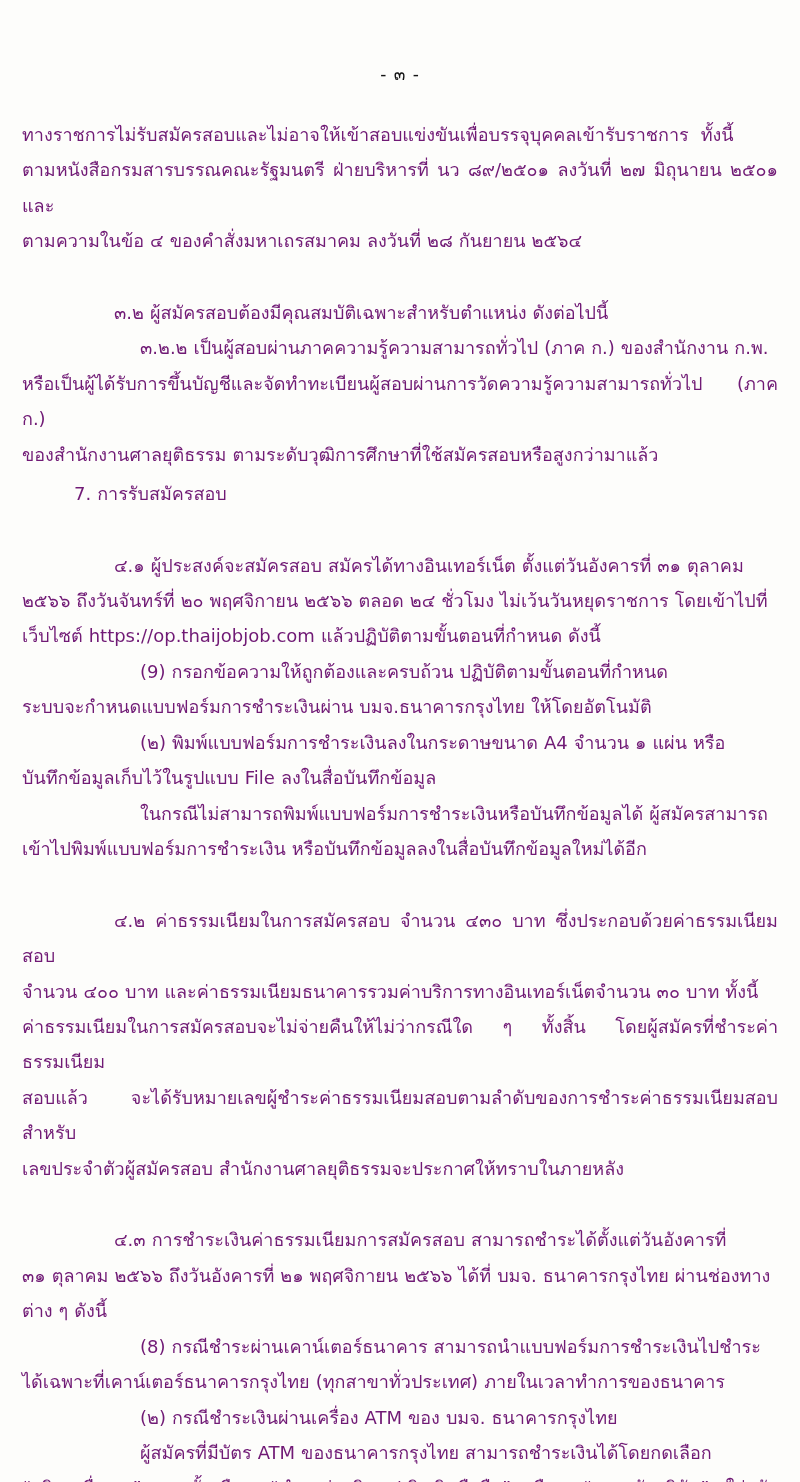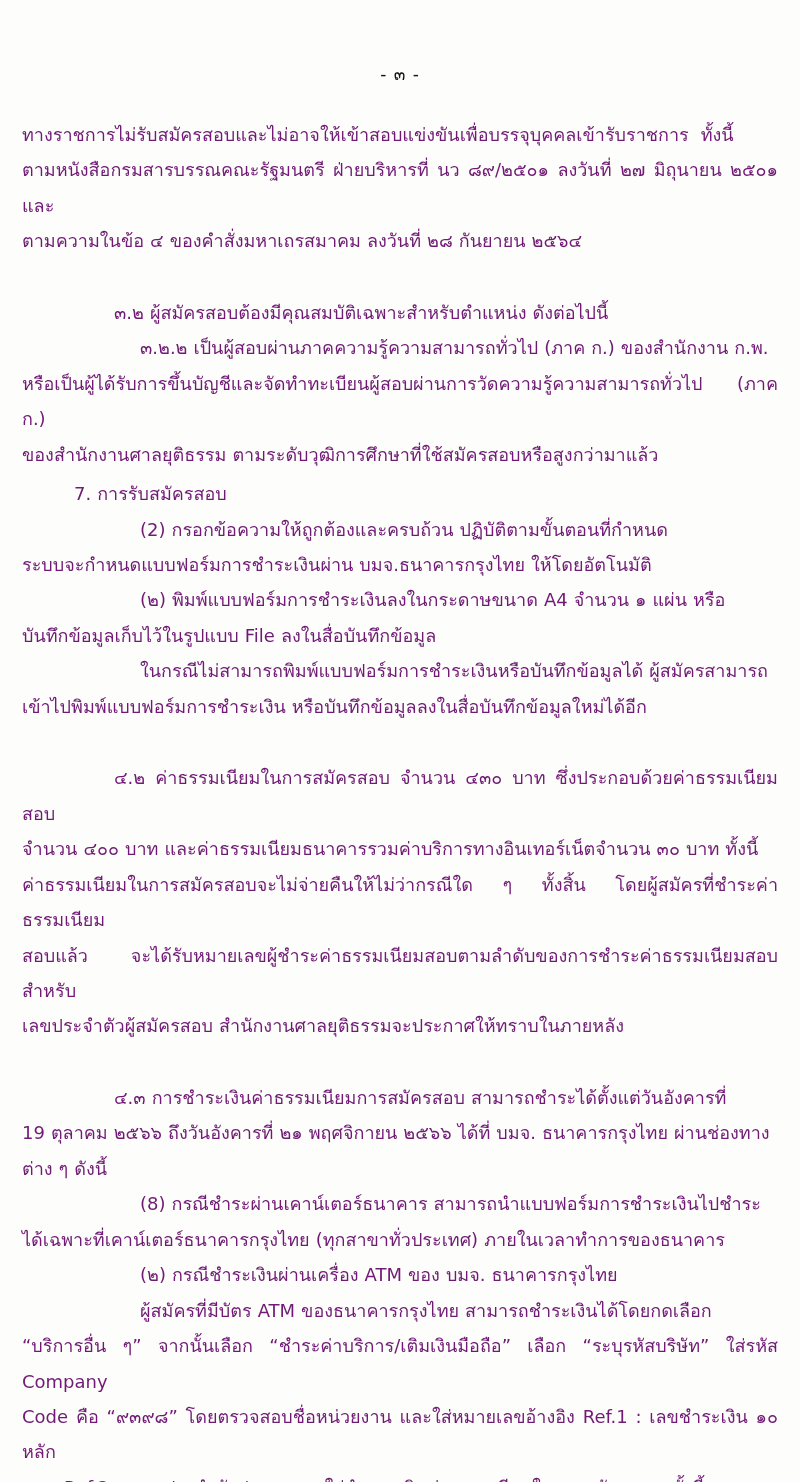--- a/index.html
+++ b/index.html
@@ -69,38 +69,41 @@
 
 
     <p class="p indent-3">๓.๒.๒ เป็นผู้สอบผ่านภาคความรู้ความสามารถทั่วไป (ภาค ก.) ของสำนักงาน ก.พ.
 หรือเป็นผู้ได้รับการขึ้นบัญชีและจัดทำทะเบียนผู้สอบผ่านการวัดความรู้ความสามารถทั่วไป (ภาค ก.)
 ของสำนักงานศาลยุติธรรม ตามระดับวุฒิการศึกษาที่ใช้สมัครสอบหรือสูงกว่ามาแล้ว</p>
 
     <div class="spacer-sm"></div>
 
     <p class="p indent-head">7. การรับสมัครสอบ</p>
 
+    <p class="p indent-2">๔.๑ ผู้ประสงค์จะสมัครสอบ สมัครได้ทางอินเทอร์เน็ต ตั้งแต่วันอังคารที่ ๓๑ ตุลาคม
+๒๕๖๖ ถึงวันจันทร์ที่ ๒๐ พฤศจิกายน ๒๕๖๖ ตลอด ๒๔ ชั่วโมง ไม่เว้นวันหยุดราชการ โดยเข้าไปที่
+เว็บไซต์ https://op.thaijobjob.com แล้วปฏิบัติตามขั้นตอนที่กำหนด ดังนี้</p>
 
-    <p class="p indent-3">(2) กรอกข้อความให้ถูกต้องและครบถ้วน ปฏิบัติตามขั้นตอนที่กำหนด
+    <p class="p indent-3">(9) กรอกข้อความให้ถูกต้องและครบถ้วน ปฏิบัติตามขั้นตอนที่กำหนด
 ระบบจะกำหนดแบบฟอร์มการชำระเงินผ่าน บมจ.ธนาคารกรุงไทย ให้โดยอัตโนมัติ</p>
 
     <p class="p indent-3">(๒) พิมพ์แบบฟอร์มการชำระเงินลงในกระดาษขนาด A4 จำนวน ๑ แผ่น หรือ
 บันทึกข้อมูลเก็บไว้ในรูปแบบ File ลงในสื่อบันทึกข้อมูล</p>
 
     <p class="p indent-3">ในกรณีไม่สามารถพิมพ์แบบฟอร์มการชำระเงินหรือบันทึกข้อมูลได้ ผู้สมัครสามารถ
 เข้าไปพิมพ์แบบฟอร์มการชำระเงิน หรือบันทึกข้อมูลลงในสื่อบันทึกข้อมูลใหม่ได้อีก</p>
 
     <p class="p indent-2">๔.๒ ค่าธรรมเนียมในการสมัครสอบ จำนวน ๔๓๐ บาท ซึ่งประกอบด้วยค่าธรรมเนียมสอบ
 จำนวน ๔๐๐ บาท และค่าธรรมเนียมธนาคารรวมค่าบริการทางอินเทอร์เน็ตจำนวน ๓๐ บาท ทั้งนี้
 ค่าธรรมเนียมในการสมัครสอบจะไม่จ่ายคืนให้ไม่ว่ากรณีใด ๆ ทั้งสิ้น โดยผู้สมัครที่ชำระค่าธรรมเนียม
 สอบแล้ว จะได้รับหมายเลขผู้ชำระค่าธรรมเนียมสอบตามลำดับของการชำระค่าธรรมเนียมสอบ สำหรับ
 เลขประจำตัวผู้สมัครสอบ สำนักงานศาลยุติธรรมจะประกาศให้ทราบในภายหลัง</p>
 
     <p class="p indent-2">๔.๓ การชำระเงินค่าธรรมเนียมการสมัครสอบ สามารถชำระได้ตั้งแต่วันอังคารที่
-19 ตุลาคม ๒๕๖๖ ถึงวันอังคารที่ ๒๑ พฤศจิกายน ๒๕๖๖ ได้ที่ บมจ. ธนาคารกรุงไทย ผ่านช่องทาง
+๓๑ ตุลาคม ๒๕๖๖ ถึงวันอังคารที่ ๒๑ พฤศจิกายน ๒๕๖๖ ได้ที่ บมจ. ธนาคารกรุงไทย ผ่านช่องทาง
 ต่าง ๆ ดังนี้</p>
 
     <p class="p indent-3">(8) กรณีชำระผ่านเคาน์เตอร์ธนาคาร สามารถนำแบบฟอร์มการชำระเงินไปชำระ
 ได้เฉพาะที่เคาน์เตอร์ธนาคารกรุงไทย (ทุกสาขาทั่วประเทศ) ภายในเวลาทำการของธนาคาร</p>
 
     <p class="p indent-3">(๒) กรณีชำระเงินผ่านเครื่อง ATM ของ บมจ. ธนาคารกรุงไทย</p>
 
     <p class="p indent-3">ผู้สมัครที่มีบัตร ATM ของธนาคารกรุงไทย สามารถชำระเงินได้โดยกดเลือก
 “บริการอื่น ๆ” จากนั้นเลือก “ชำระค่าบริการ/เติมเงินมือถือ” เลือก “ระบุรหัสบริษัท” ใส่รหัส Company
 Code คือ “๙๓๙๘” โดยตรวจสอบชื่อหน่วยงาน และใส่หมายเลขอ้างอิง Ref.1 : เลขชำระเงิน ๑๐ หลัก

